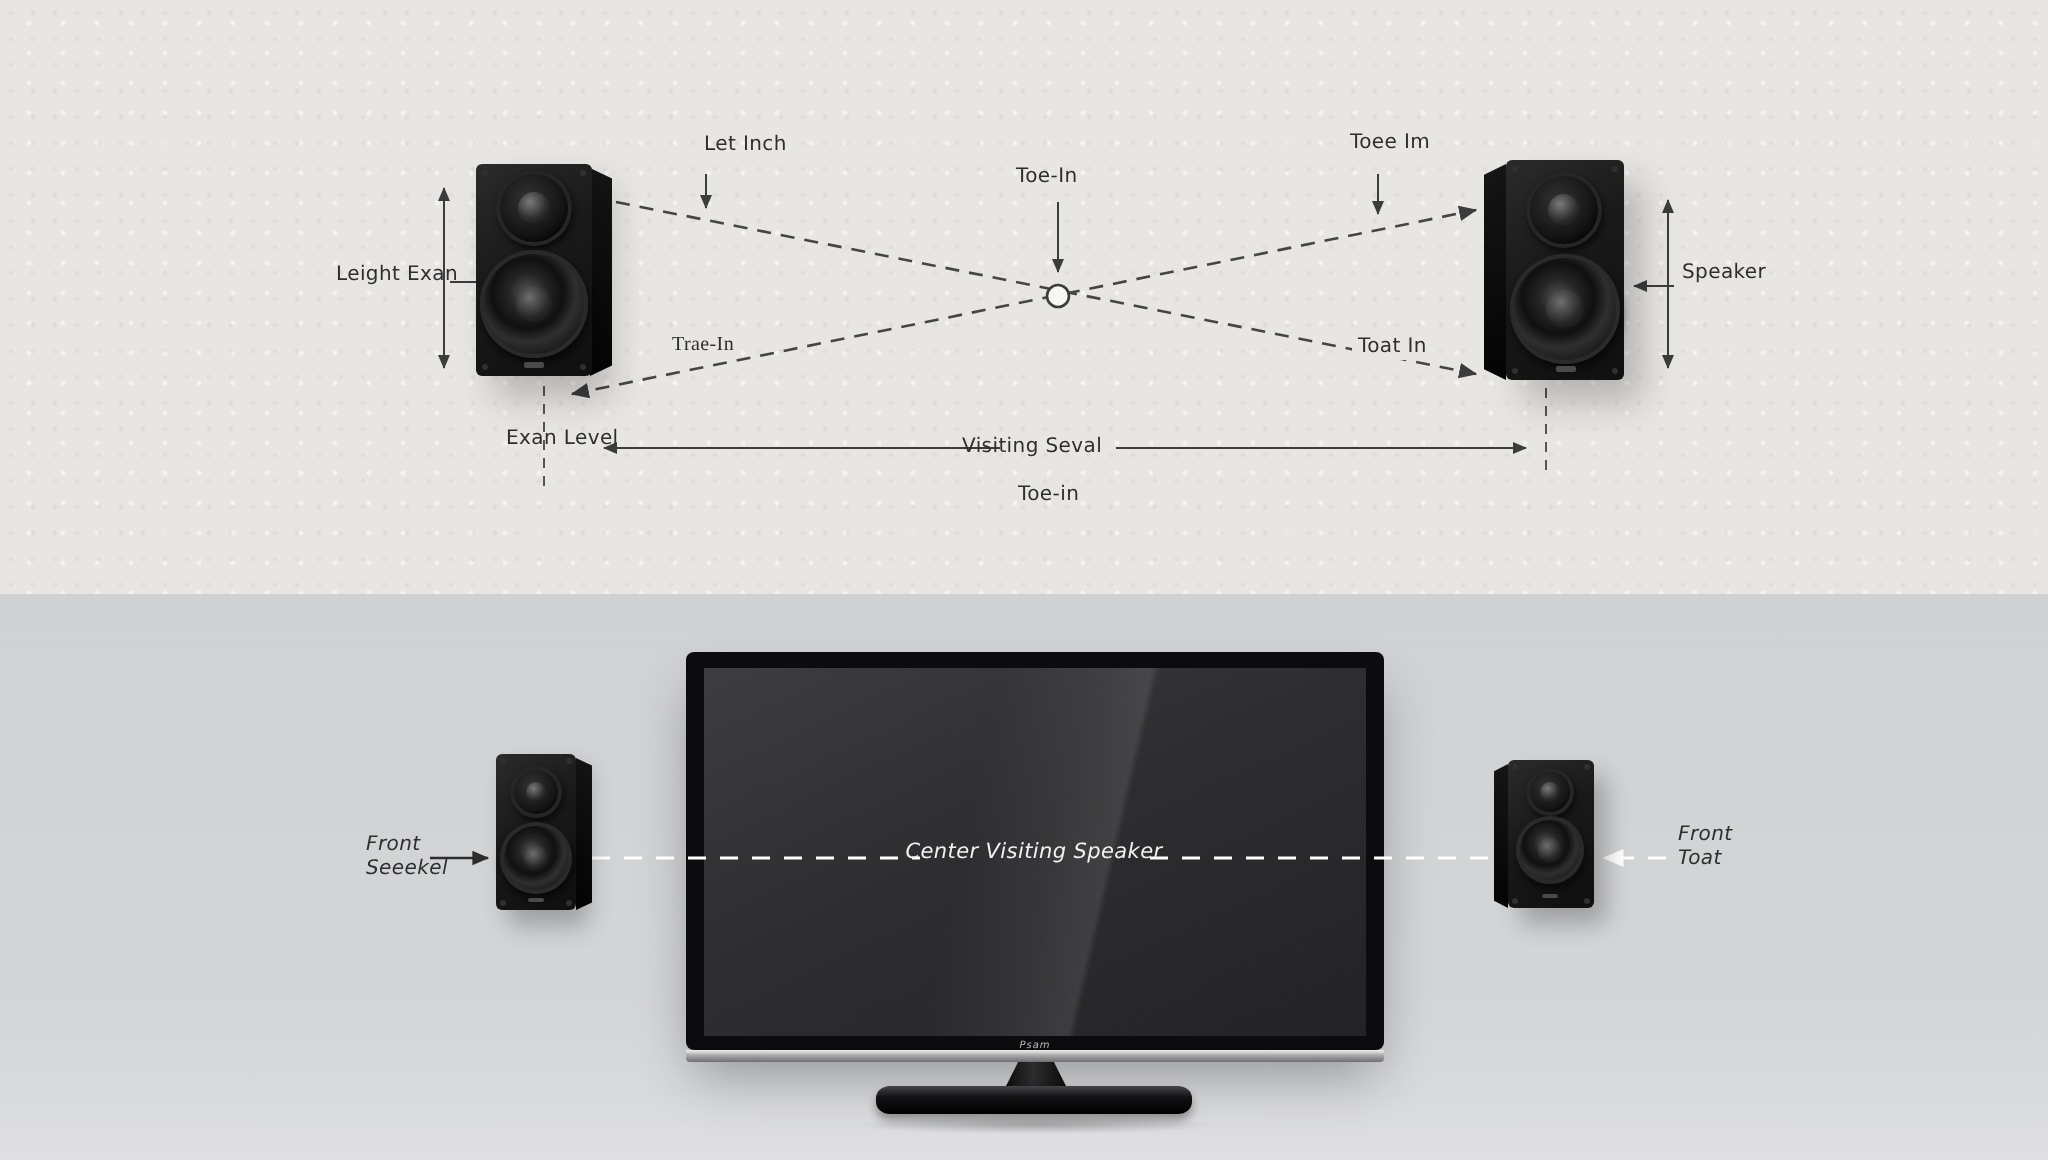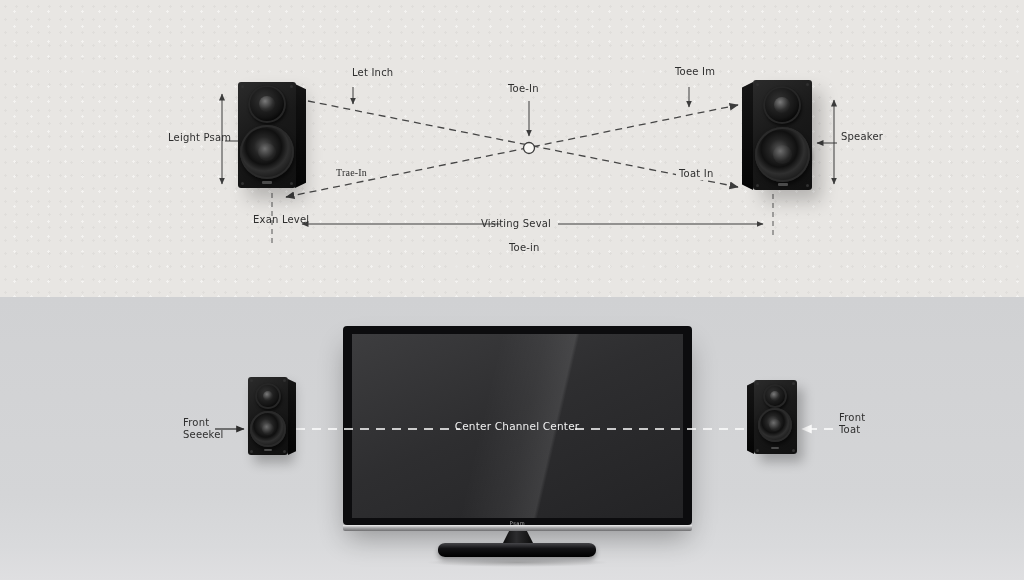--- a/index.html
+++ b/index.html
@@ -8,21 +8,21 @@
 
   
   .top-section{position:absolute;left:0;top:0;width:1024px;height:297px;
     background-color:#e8e6e3;
     background-image:
       radial-gradient(circle, rgba(0,0,0,0.035) 1px, transparent 1.4px),
       radial-gradient(circle, rgba(255,255,255,0.5) 1px, transparent 1.4px);
     background-size:11px 13px, 17px 15px;
     background-position:0 0, 6px 4px;}
   .bottom-section{position:absolute;left:0;top:297px;width:1024px;height:283px;
-    background:linear-gradient(180deg,#d0d1d3 0%,#d4d5d7 70%,#d9dadc 88%,#dfdfe1 100%);}
+    background:linear-gradient(180deg,#d0d1d3 0%,#d4d5d7 70%,#d9dadc 88%,#dfdfe1 100%);font-style:italic;}
 
   .overlay{position:absolute;left:0;top:0;pointer-events:none;}
 
   
   .lbl{position:absolute;font-size:10px;line-height:12px;color:#2e2e2e;
        letter-spacing:.2px;white-space:nowrap;}
   .lbl.masked{background:#e8e6e3;padding:0 3px;}
   .lbl.light{color:#f1f1f1;}
 
   
@@ -140,21 +140,21 @@
         <div class="woofer" style="left:2px;top:47px;width:55px;height:55px;">
           <div class="cap" style="left:18px;top:18px;width:19px;height:19px;"></div>
         </div>
         <div class="badge" style="left:25px;top:103px;width:10px;"></div>
       </div>
     </div>
 
     <div class="lbl" style="left:336px;top:67px;margin-left:16px;">Let Inch</div>
     <div class="lbl" style="left:508px;top:83px;">Toe-In</div>
     <div class="lbl" style="left:675px;top:66px;">Toee Im</div>
-    <div class="lbl" style="left:168px;top:132px;">Leight Psam</div>
+    <div class="lbl" style="left:168px;top:132px;">Leight Exan</div>
     <div class="lbl" style="left:841px;top:131px;">Speaker</div>
     <div class="lbl masked" style="left:333px;top:167px;font-family:Liberation Serif, serif;">Trae-In</div>
     <div class="lbl masked" style="left:676px;top:168px;">Toat In</div>
     <div class="lbl" style="left:253px;top:214px;">Exan Level</div>
     <div class="lbl" style="left:481px;top:218px;">Visiting Seval</div>
     <div class="lbl" style="left:509px;top:242px;">Toe-in</div>
   </div>
 
   <div class="bottom-section">
 
@@ -217,19 +217,19 @@
           <div class="cap" style="left:11px;top:11px;width:12px;height:12px;"></div>
         </div>
         <div class="badge" style="left:17px;top:67px;width:8px;height:2px;"></div>
       </div>
     </div>
 
     <div class="lbl" style="left:183px;top:120px;">
       <div>Front</div>
       <div>Seeekel</div>
     </div>
-    <div class="lbl light" style="left:517px;top:123px;transform:translateX(-50%);font-size:10.5px;">Center Channel Center</div>
+    <div class="lbl light" style="left:517px;top:123px;transform:translateX(-50%);font-size:10.5px;">Center Visiting Speaker</div>
     <div class="lbl" style="left:839px;top:115px;">
       <div>Front</div>
       <div>Toat</div>
     </div>
   </div>
 </div>
 
 </body></html>

